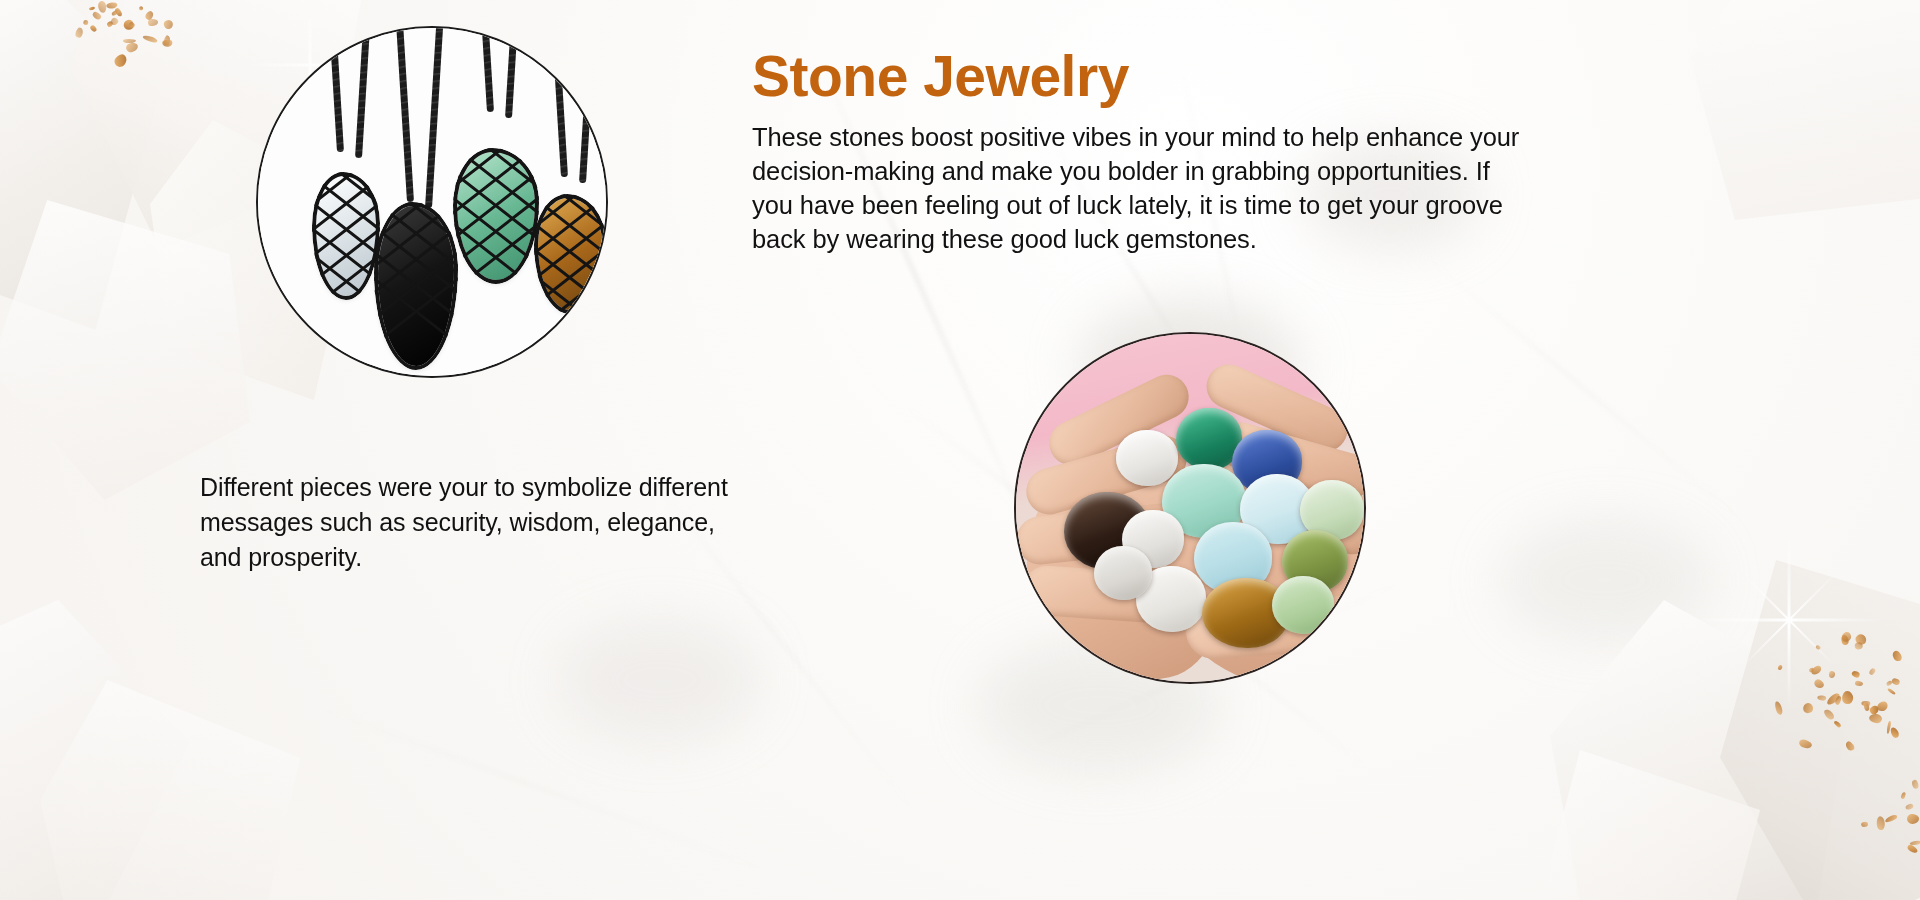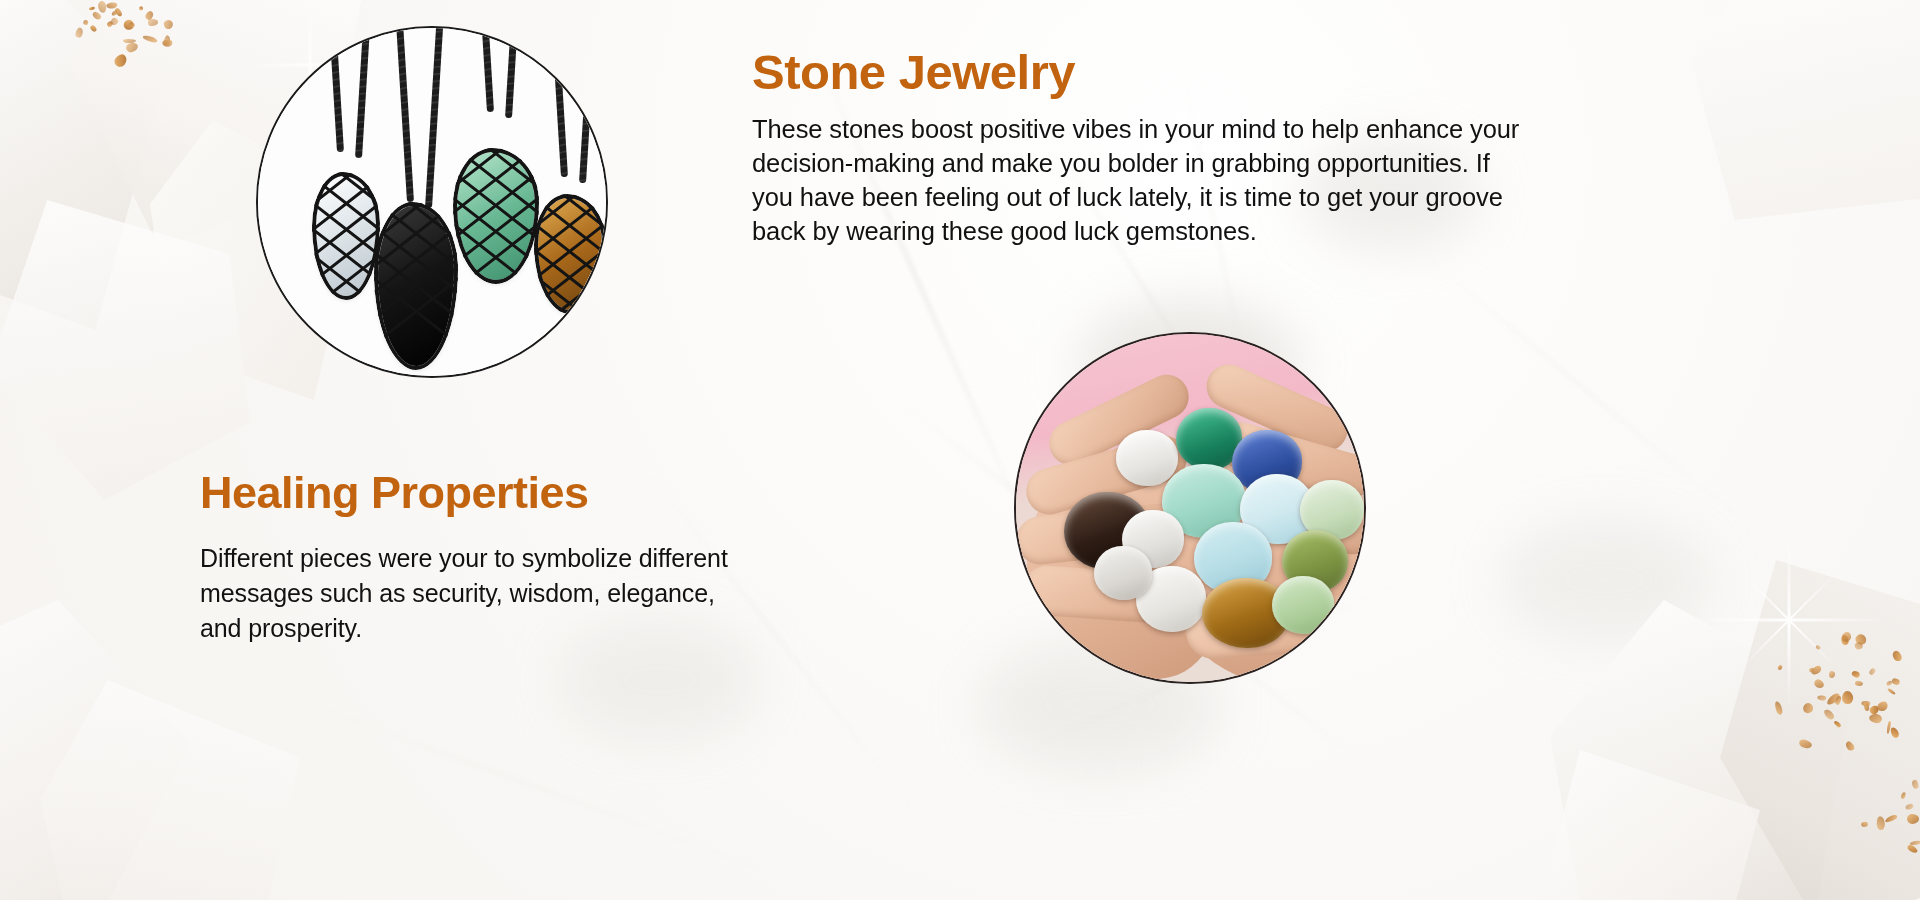--- a/index.html
+++ b/index.html
@@ -156,21 +156,21 @@
   .text-block { position:absolute; }
   #stone-jewelry-block { left:752px; top:48px; width:780px; }
   #healing-block { left:200px; top:470px; width:560px; }
 
   h2.heading {
     color:#c1630f;
     font-weight:bold;
     letter-spacing:-0.5px;
     line-height:1;
   }
-  #stone-jewelry-title { font-size:49px; margin-bottom:16px; }
+  #stone-jewelry-title { font-size:57px; margin-bottom:16px; }
   #healing-title { font-size:45px; margin-bottom:26px; }
 
   p.body-copy {
     color:#111111;
     font-size:25.5px;
     line-height:1.33;
     white-space:pre-line;
     letter-spacing:-0.1px;
   }
   #healing-text { font-size:25px; line-height:1.4; }
@@ -379,21 +379,20 @@
       </div>
   </div>
 
   <div class="text-block" id="stone-jewelry-block">
     <h2 class="heading" id="stone-jewelry-title">Stone Jewelry</h2>
     <p class="body-copy" id="stone-jewelry-text">These stones boost positive vibes in your mind to help enhance your
 decision-making and make you bolder in grabbing opportunities. If you have been feeling out of luck lately, it is time to get your groove back by wearing these good luck gemstones.</p>
   </div>
 
   <div class="text-block" id="healing-block">
-    <h2 class="heading" id="healing-title">Healing Properties</h2>
     <p class="body-copy" id="healing-text">Different pieces were your to symbolize different messages such as security, wisdom, elegance, and prosperity.</p>
   </div>
 
   <div class="photo-circle" id="hands-photo">
     <div class="hand-bg"></div>
     <div id="hands-art">
         <span class="palm" style="left: 10px; top: 120px; width: 200px; height: 230px; transform: rotate(-12deg);"></span>
         <span class="palm" style="left: 150px; top: 110px; width: 210px; height: 240px; transform: rotate(10deg);"></span>
         <span class="finger" style="left: 28px; top: 64px; width: 150px; height: 44px; transform: rotate(-26deg);"></span>
         <span class="finger" style="left: 8px; top: 118px; width: 165px; height: 46px; transform: rotate(-16deg);"></span>

